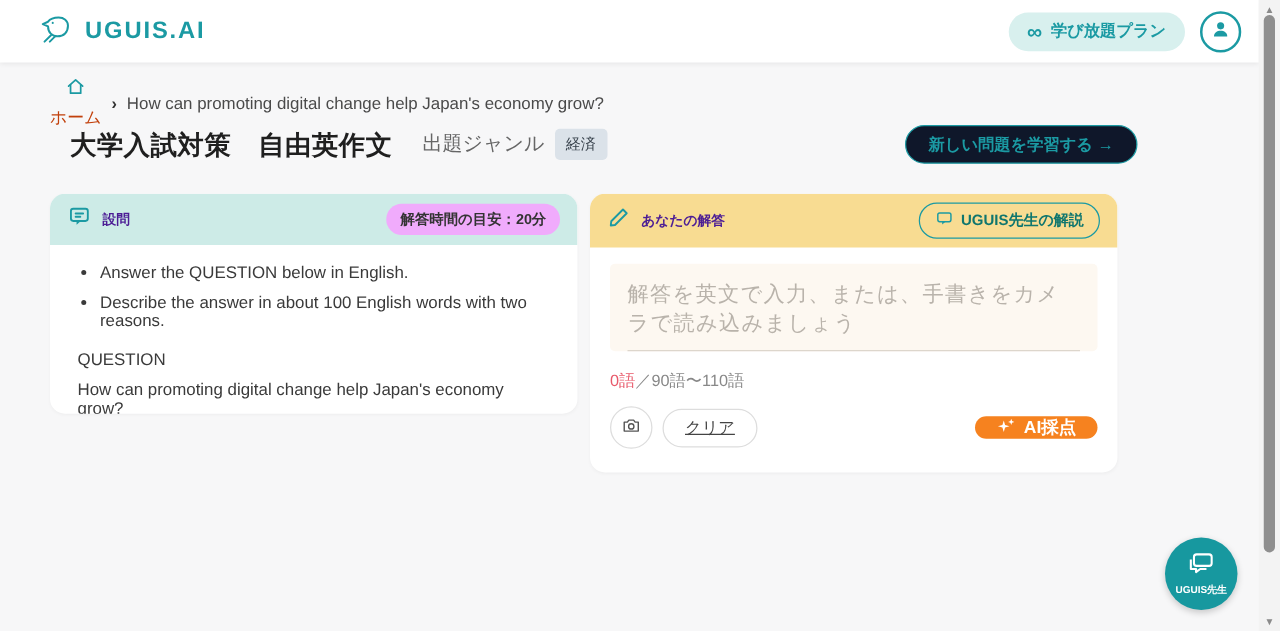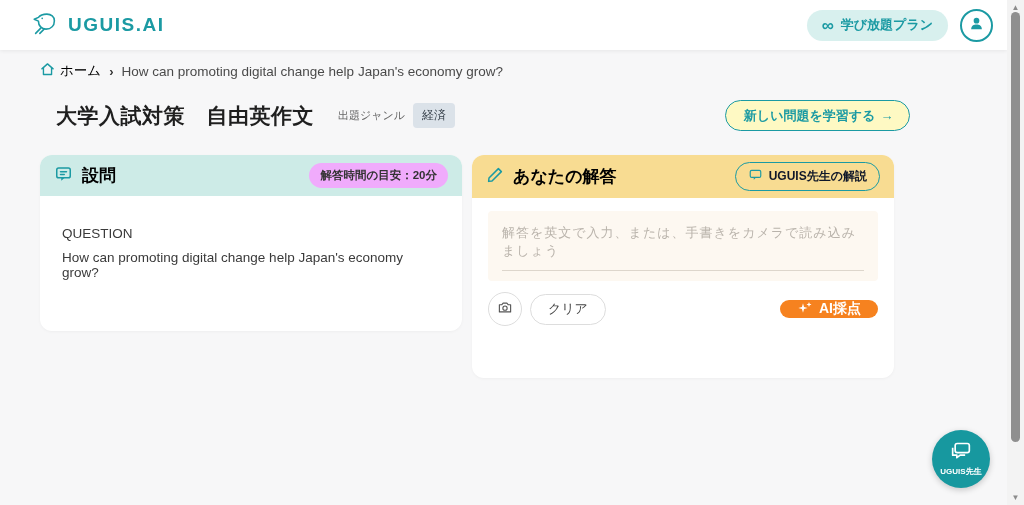--- a/index.html
+++ b/index.html
@@ -23,67 +23,67 @@
 
   
   .scrollbar { position:absolute; top:0; right:0; width:17px; height:505px; background:#f3f3f3; z-index:9; }
   .scroll-arrow { position:absolute; left:0; width:17px; text-align:center; font-size:8px; color:#8b8b8b; }
   .scroll-thumb { position:absolute; left:4px; top:12px; width:9px; height:430px;
                   background:#8f8f8f; border-radius:5px; }
 
   
   .breadcrumb { position:absolute; top:62px; left:40px; display:flex; align-items:center;
                 gap:8px; font-size:13.5px; }
-  .crumb-home { display:flex; align-items:center; gap:5px; color:#000000; cursor:pointer; text-decoration:none; }
+  .crumb-home { display:flex; align-items:center; gap:5px; color:#c2410c; cursor:pointer; text-decoration:none;flex-direction:column; }
   .crumb-sep { color:#333; font-weight:bold; font-size:13px; }
   .crumb-current { color:#4a4a4a; }
 
   
   .title-row { position:absolute; top:100px; left:40px; width:854px; display:flex; align-items:center;margin-left:16px; }
   .page-title { font-size:21px; font-weight:800; color:#1f1f1f; letter-spacing:.5px; }
-  .genre-label { margin-left:24px; font-size:11px; color:#666; }
+  .genre-label { margin-left:24px; font-size:16px; color:#666; }
   .genre-badge { margin-left:8px; font-size:12px; color:#37414b; background:#dbe2e9;
                  padding:4px 9px; border-radius:4px; }
-  .new-q-btn { margin-left:auto; background:#fef9c3; border:1.5px solid #1b9aa3; color:#1b9aa3;
+  .new-q-btn { margin-left:auto; background:#0f172a; border:1.5px solid #1b9aa3; color:#1b9aa3;
                font-size:13px; font-weight:bold; border-radius:16px; height:31px; padding:0 18px;
-               cursor:pointer; font-family:Liberation Mono, monospace; }
+               cursor:pointer; font-family:Liberation Sans, sans-serif; }
 
   
   .card { position:absolute; top:155px; background:#fff; border-radius:12px; overflow:hidden;
           box-shadow:0 1px 3px rgba(0,0,0,.04); }
   .card-q { left:40px; width:422px; height:176px; }
   .card-a { left:472px; width:422px; height:223px; }
   .card-head { height:41px; display:flex; align-items:center; padding:0 14px; gap:9px; }
   .card-q .card-head { background:#cdebe7; }
   .card-a .card-head { background:#f8dc92; height:43px; }
-  .card-head-title { font-size:17px; font-weight:bold; color:#000000; }
+  .card-head-title { font-size:11px; font-weight:bold; color:#4c1d95; }
   .time-badge { margin-left:auto; background:#f0abfc; border-radius:13px; padding:5px 11px;
                 font-size:11.5px; font-weight:bold; color:#333; }
   .explain-btn { margin-left:auto; display:flex; align-items:center; gap:6px; background:transparent;
                  border:1.5px solid #1b9aa3; border-radius:15px; height:29px; padding:0 12px;
-                 color:#0f172a; font-size:12px; font-weight:bold; cursor:pointer; font-family:inherit; }
+                 color:#0f766e; font-size:12px; font-weight:bold; cursor:pointer; font-family:inherit; }
 
   .q-body { padding:14px 22px 0 22px; font-size:13.5px; color:#3a3a3a; }
   .q-body ul { list-style:disc; margin-left:18px; }
   .q-body li { margin-bottom:9px; }
   .q-label { margin-top:16px; }
   .q-text { margin-top:9px; }
 
   .a-body { padding:13px 16px 0 16px; }
   .answer-box { background:#fdf8f1; border-radius:4px; height:70px; padding:13px 14px 0 14px; cursor:text; }
-  .answer-placeholder { color:#b9b3ab; font-size:13px; letter-spacing:1px; padding-bottom:10px;
+  .answer-placeholder { color:#b9b3ab; font-size:17px; letter-spacing:1px; padding-bottom:10px;
                         border-bottom:1px solid #ddd6cc; }
   .word-count { margin-top:15px; font-size:13px; }
   .wc-current { color:#e8596a; }
   .wc-range { color:#888; }
   .a-buttons { margin-top:11px; display:flex; align-items:center; gap:8px; }
   .cam-btn { width:34px; height:34px; border-radius:50%; border:1px solid #ddd; background:#fff;
              display:flex; align-items:center; justify-content:center; cursor:pointer; }
   .clear-btn { height:31px; padding:0 17px; border-radius:16px; border:1px solid #ddd; background:#fff;
-               font-size:13px; color:#444; cursor:pointer; font-family:inherit; }
+               font-size:13px; color:#444; cursor:pointer; font-family:inherit;text-decoration:underline; }
   .grade-btn { margin-left:auto; height:18px; padding:0 17px; border:none; border-radius:18px;
                background:#f6821f; color:#fff; font-size:14px; font-weight:bold; display:flex;
                align-items:center; gap:6px; cursor:pointer; font-family:inherit; }
 
   
   .float-chat { position:absolute; left:932px; top:430px; width:58px; height:58px; border-radius:50%;
                 background:#17989f; border:none; display:flex; flex-direction:column; align-items:center;
                 justify-content:center; gap:2px; cursor:pointer; box-shadow:0 2px 6px rgba(0,0,0,.2); }
   .float-chat-label { color:#fff; font-size:8px; font-weight:bold; font-family:inherit; }
 </style>
@@ -152,20 +152,24 @@
         <svg width="19" height="18" viewBox="0 0 24 24" fill="none" stroke="#1b9aa3" stroke-width="2" stroke-linecap="round" stroke-linejoin="round">
           <rect x="3" y="4" width="18" height="13" rx="2.5"></rect>
           <path d="M8 9 H16 M8 12.5 H13"></path>
           <path d="M9 17 L9 21 L13.5 17" fill="#1b9aa3" stroke="none"></path>
         </svg>
       </span>
       <span class="card-head-title">設問</span>
       <span class="time-badge">解答時間の目安：20分</span>
     </div>
     <div class="q-body">
+      <ul>
+        <li>Answer the QUESTION below in English.</li>
+        <li>Describe the answer in about 100 English words with two reasons.</li>
+      </ul>
       <div class="q-label">QUESTION</div>
       <div class="q-text">How can promoting digital change help Japan's economy grow?</div>
     </div>
   </div>
 
   <div class="card card-a">
     <div class="card-head">
       <span>
         <svg width="18" height="18" viewBox="0 0 24 24" fill="none" stroke="#1b9aa3" stroke-width="2" stroke-linecap="round" stroke-linejoin="round">
           <path d="M16.5 3.5 L20.5 7.5 L8 20 L3.5 20.5 L4 16 Z"></path>
@@ -178,20 +182,23 @@
             <rect x="3" y="4" width="18" height="12" rx="2.5"></rect>
             <path d="M9 16 L9 20 L13.5 16" fill="#1b9aa3" stroke="none"></path>
           </svg>
         </span>
         <span>UGUIS先生の解説</span>
       </button>
     </div>
     <div class="a-body">
       <div class="answer-box">
         <div class="answer-placeholder">解答を英文で入力、または、手書きをカメラで読み込みましょう</div>
+      </div>
+      <div class="word-count">
+        <span class="wc-current">0語</span><span class="wc-range">／90語〜110語</span>
       </div>
       <div class="a-buttons">
         <button class="cam-btn">
           <span>
             <svg width="16" height="15" viewBox="0 0 24 24" fill="none" stroke="#555" stroke-width="1.8" stroke-linejoin="round">
               <path d="M3 7.5 H7 L9 5 H15 L17 7.5 H21 V19 H3 Z"></path>
               <circle cx="12" cy="13" r="3.4"></circle>
             </svg>
           </span>
         </button>

